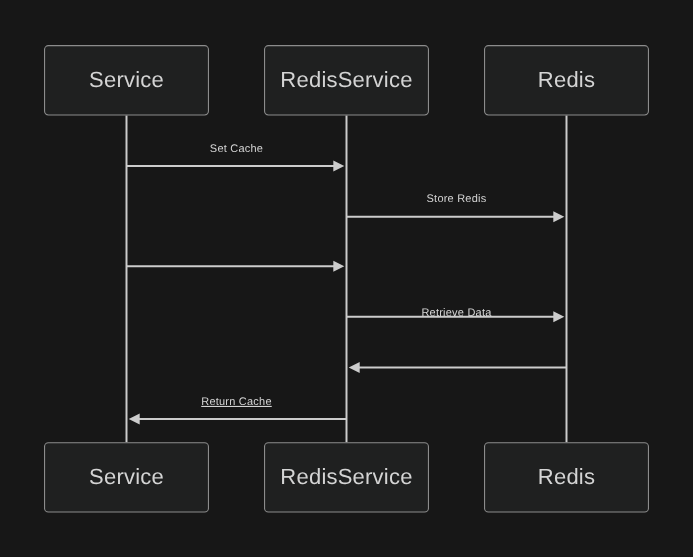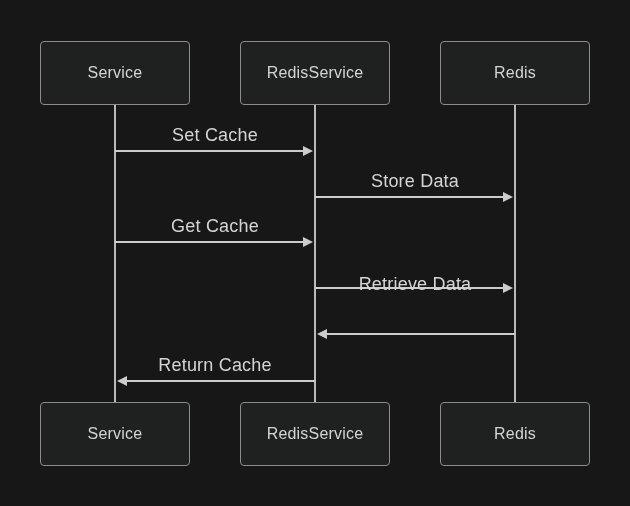--- a/index.html
+++ b/index.html
@@ -20,29 +20,29 @@
   .stage svg{position:absolute;left:0;top:0;}
   .actor-box{
     position:absolute;
     width:150px;height:64px;
     box-sizing:border-box;
     background:var(--actor-fill);
     border:1px solid var(--actor-border);
     border-radius:4px;
     display:flex;align-items:center;justify-content:center;
     color:var(--text);
-    font-size:16px;
+    font-size:20px;
     letter-spacing:0.2px;
   }
   .msg-label{
     position:absolute;
     width:200px;
     text-align:center;
     color:var(--text);
-    font-size:18px;
+    font-size:10px;
     line-height:17px;
     letter-spacing:0.2px;
   }
 </style>
 </head>
 <body>
 
 <div class="stage">
   <svg width="630" height="506" viewBox="0 0 630 506">
       <line x1="115" y1="105" x2="115" y2="402" stroke="#cccccc" stroke-width="1.8"></line>
@@ -73,17 +73,16 @@
     <div class="actor-box" style="left: 40px; top: 402px;">
       <span>Service</span>
     </div>
     <div class="actor-box" style="left: 240px; top: 402px;">
       <span>RedisService</span>
     </div>
     <div class="actor-box" style="left: 440px; top: 402px;">
       <span>Redis</span>
     </div>
     <div class="msg-label" style="left: 115px; top: 127px;">Set Cache</div>
-    <div class="msg-label" style="left: 315px; top: 173px;">Store Data</div>
-    <div class="msg-label" style="left: 115px; top: 218px;">Get Cache</div>
+    <div class="msg-label" style="left: 315px; top: 173px;">Store Redis</div>
     <div class="msg-label" style="left: 315px; top: 276px;">Retrieve Data</div>
-    <div class="msg-label" style="left: 115px; top: 357px;">Return Cache</div>
+    <div class="msg-label" style="left: 115px; top: 357px; text-decoration: underline;">Return Cache</div>
   </div>
 
 </body></html>

